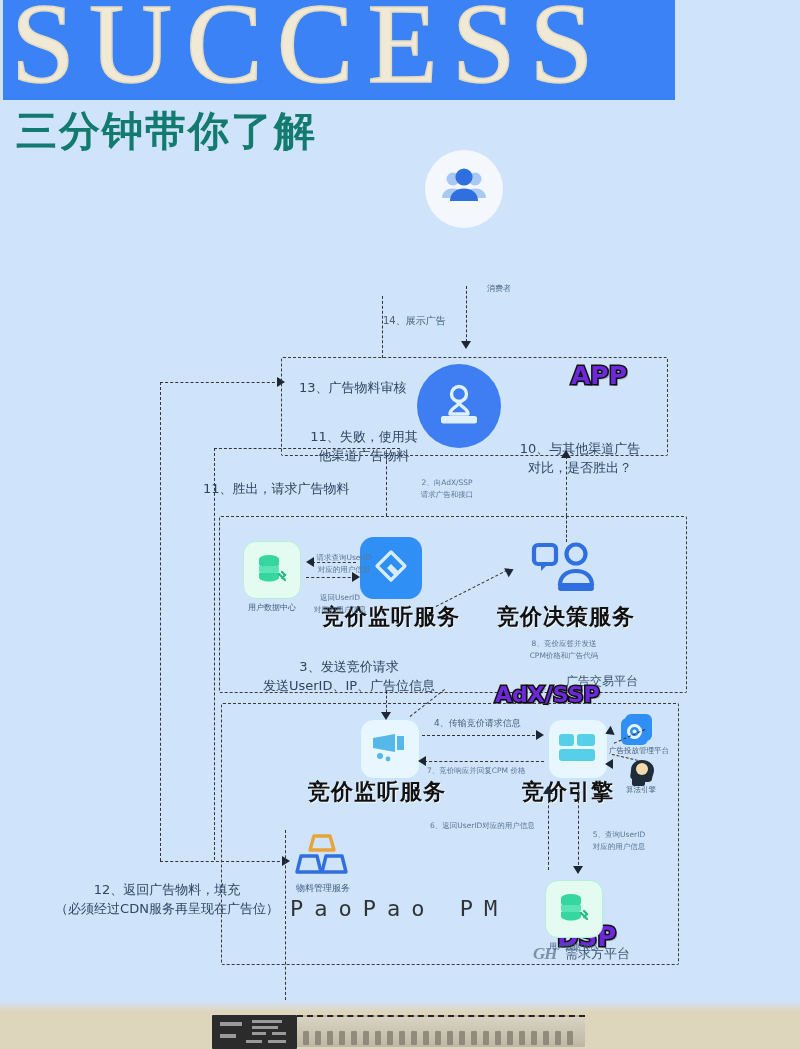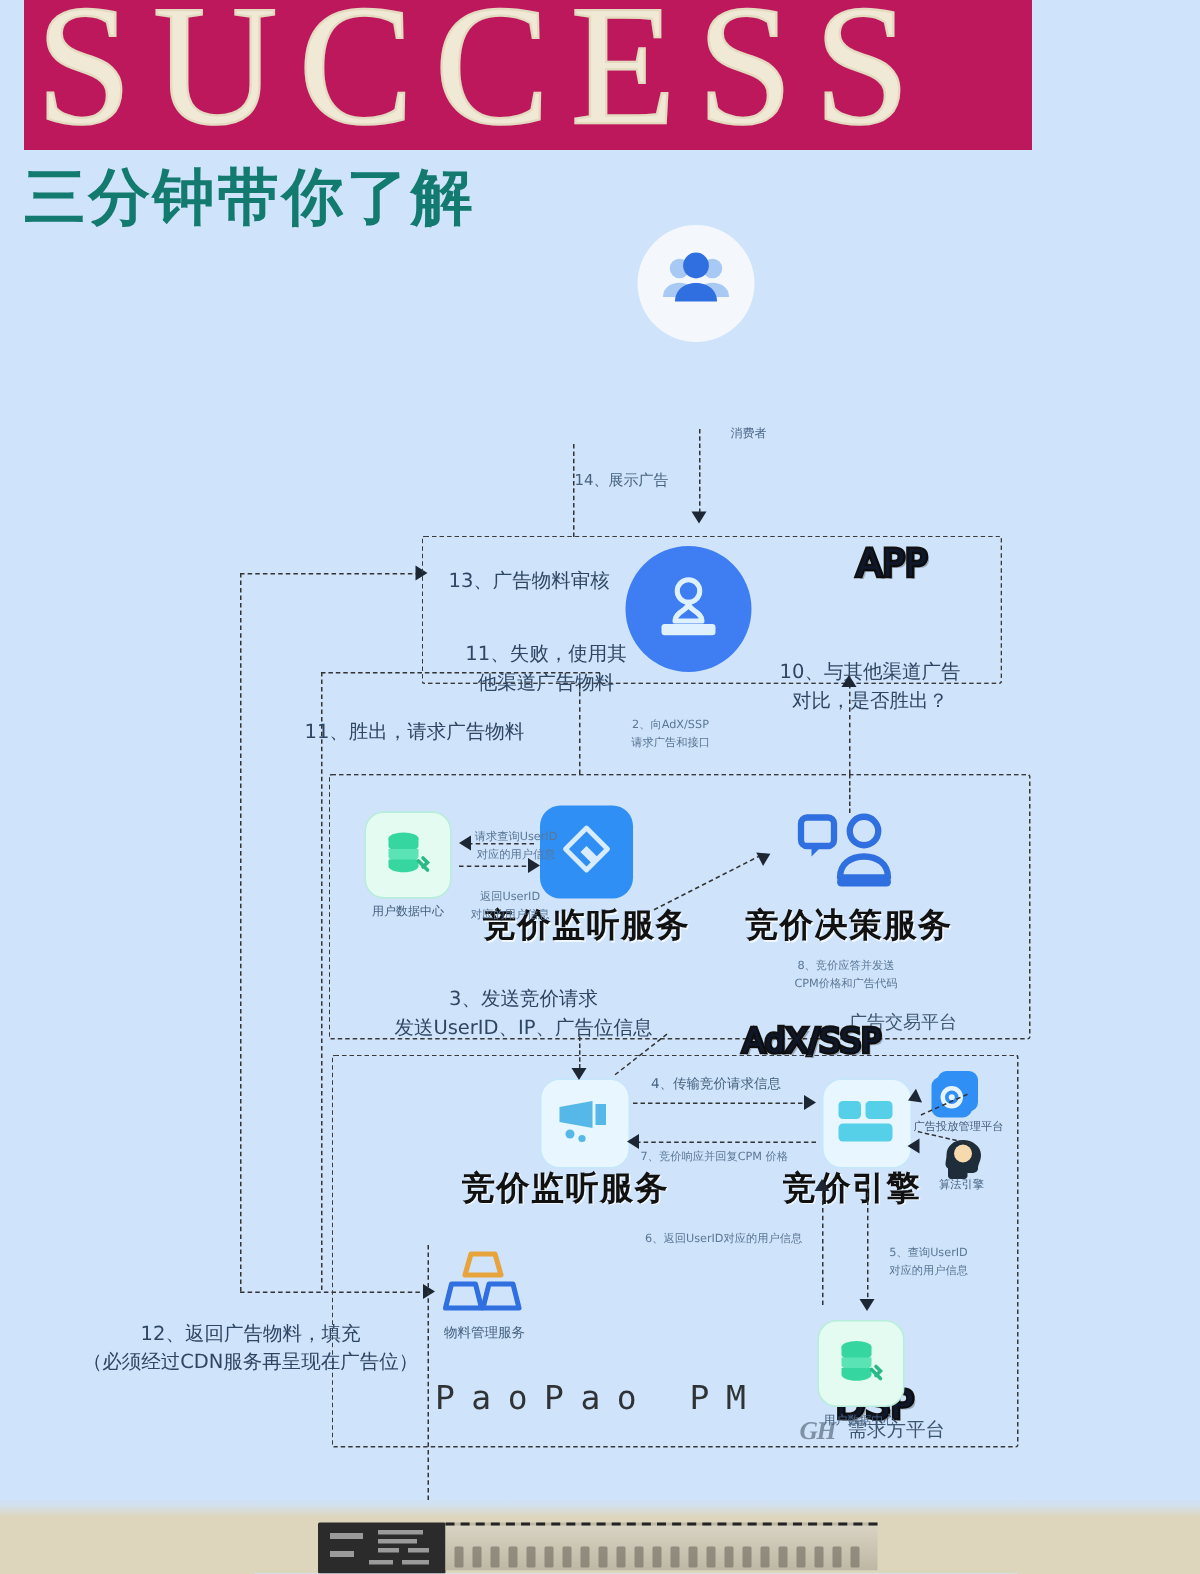--- a/index.html
+++ b/index.html
@@ -6,22 +6,22 @@
   html,body{margin:0;padding:0;}
   body{
     width:800px;height:1049px;overflow:hidden;position:relative;
     font-family:"Liberation Sans","DejaVu Sans",sans-serif;
     background:#cfe3fa;
   }
   #page{position:absolute;inset:0;overflow:hidden;}
 
   
   .banner{
-    position:absolute;left:16px;top:0;width:672px;height:100px;
-    background:#be185d;overflow:hidden;
+    position:absolute;left:3px;top:0;width:672px;height:100px;
+    background:#3b82f6;overflow:hidden;
   }
   .banner .success{
     position:absolute;left:8px;top:-22px;
     font-family:"Liberation Serif","DejaVu Serif",serif;
     font-size:115px;letter-spacing:14px;font-weight:400;
     color:#efe9d6;
     -webkit-text-stroke:1.5px #e3dac0;
     white-space:nowrap;
   }
 
@@ -100,21 +100,21 @@
   .note.sm{font-size:7.5px;color:#5a7797;}
   .note.c{text-align:center;}
 
   .icon-label{
     position:absolute;font-size:8px;color:#44607f;white-space:nowrap;
     text-align:center;
   }
 
   
   .ow{
-    position:absolute;font-weight:normal;color:#0f172a;
+    position:absolute;font-weight:bold;color:#6d28d9;
     -webkit-text-stroke:3px #111;paint-order:stroke fill;
     text-shadow:2px 2px 0 rgba(0,0,0,.25);
     white-space:nowrap;
     font-family:"DejaVu Sans","Liberation Sans",sans-serif;
   }
   .svc{
     position:absolute;font-weight:bold;color:#111;font-size:22px;
     white-space:nowrap;letter-spacing:1px;
     text-shadow:1px 1px 0 rgba(255,255,255,.7);
     font-family:"DejaVu Sans","Liberation Sans",sans-serif;
@@ -124,21 +124,21 @@
   .node{position:absolute;border-radius:22%;display:block;}
   .node.mint{background:#e3fbf0;border:1.4px solid #b7eddb;}
   .node.pale{background:#e8f6ff;border:1.4px solid #c5e7fb;}
   .node.blue{background:#3e7df2;}
   .node.lblue{background:#2f8ff5;}
   .node.circle{border-radius:50%;}
 
   .watermark{
     position:absolute;font-size:22px;color:#1b1b1b;letter-spacing:11px;
     font-family:"DejaVu Sans Mono","Liberation Mono",monospace;
-    white-space:nowrap;opacity:.88;margin-top:24px;
+    white-space:nowrap;opacity:.88;
   }
   .gh{
     position:absolute;font-style:italic;font-weight:bold;font-size:17px;
     color:#6b7c8e;opacity:.8;letter-spacing:-1px;
     font-family:"Liberation Serif",serif;
   }
 </style>
 </head>
 <body>
 

